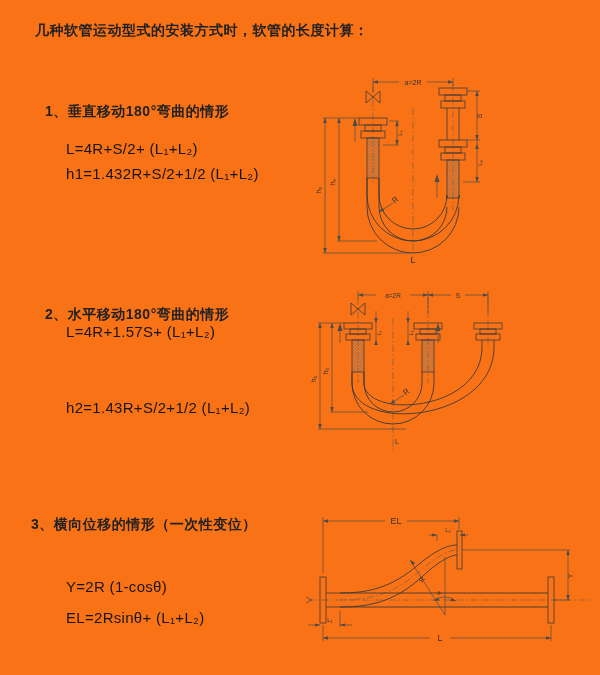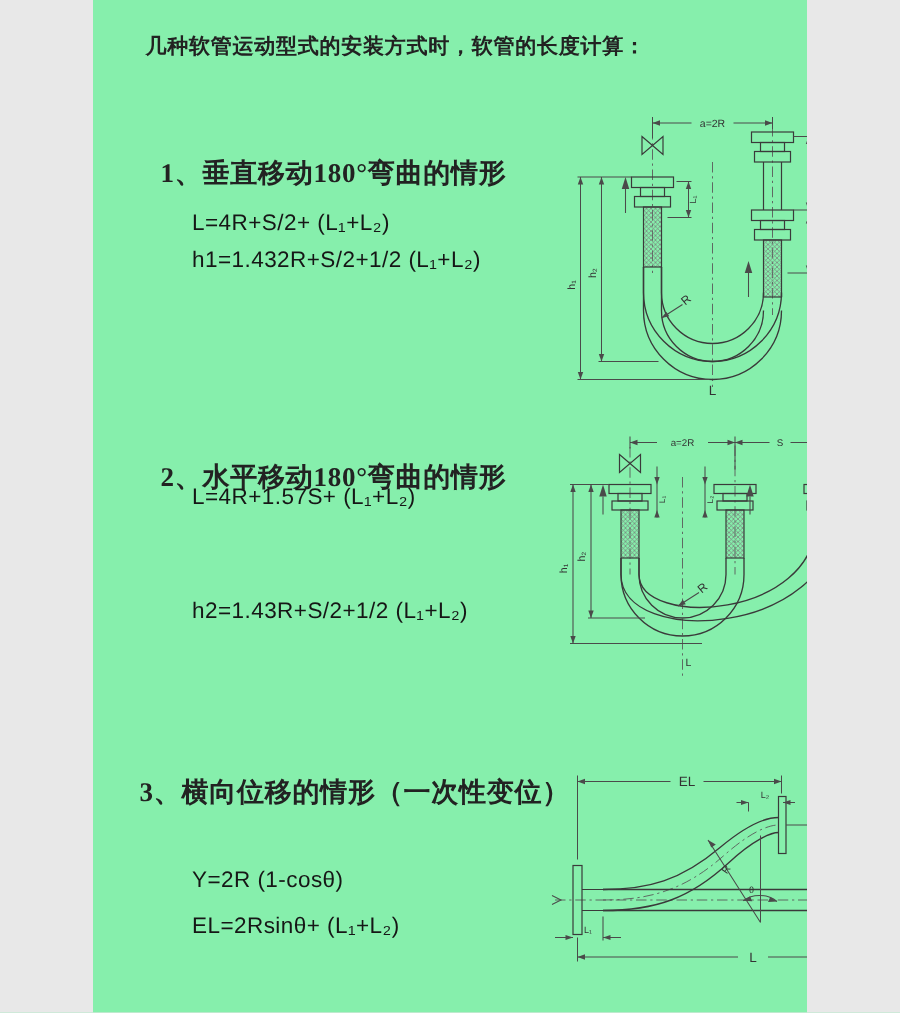--- a/index.html
+++ b/index.html
@@ -1,26 +1,26 @@
 <!DOCTYPE html>
 <html><head>
 <meta charset="utf-8">
 <style>
   html,body{margin:0;padding:0;background:#e8e8e8;}
   .page{
-    position:relative;width:476px;height:675px;background:#86efac;
+    position:relative;width:600px;height:675px;background:#f97316;
     font-family:"Liberation Sans","DejaVu Sans",sans-serif;color:#1c1c1c;
     overflow:hidden;margin:0 auto;
   }
   .doc-title{
     position:absolute;left:35px;top:22px;font-size:14px;font-weight:bold;
     letter-spacing:.5px;color:#222;
   }
   .sec-heading{
-    position:absolute;font-size:18px;font-weight:bold;color:#222;letter-spacing:.5px;font-family:Liberation Serif, serif;
+    position:absolute;font-size:14px;font-weight:bold;color:#222;letter-spacing:.5px;
   }
   .formula{
     position:absolute;left:66px;font-size:15px;color:#161616;letter-spacing:.3px;
   }
   svg{position:absolute;}
   svg text{fill:#333;font-family:"Liberation Sans","DejaVu Sans",sans-serif;}
   .dim{stroke:#4a4a4a;stroke-width:.7;fill:none;}
   .dimfill{fill:#4a4a4a;stroke:none;}
   .cl{stroke:#5a5a5a;stroke-width:.6;fill:none;stroke-dasharray:7 2.5 1.5 2.5;}
   .hose{stroke:#3a3a3a;stroke-width:.9;fill:none;}

